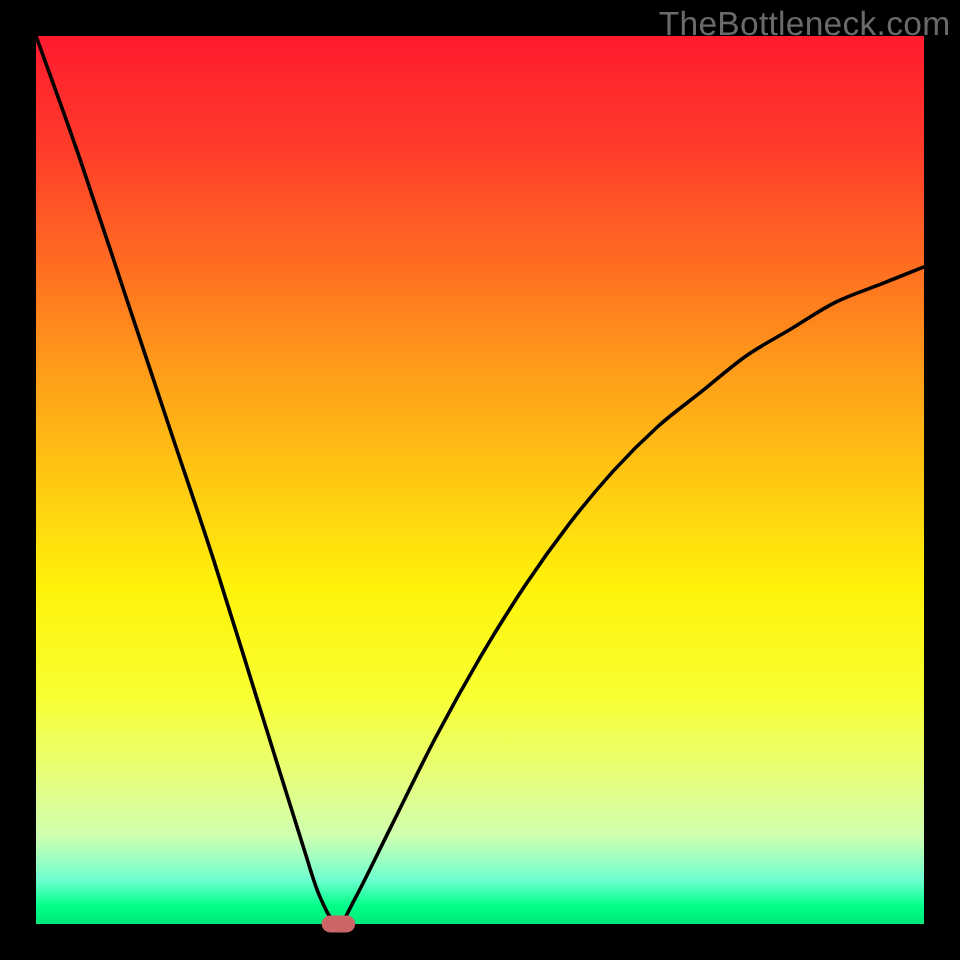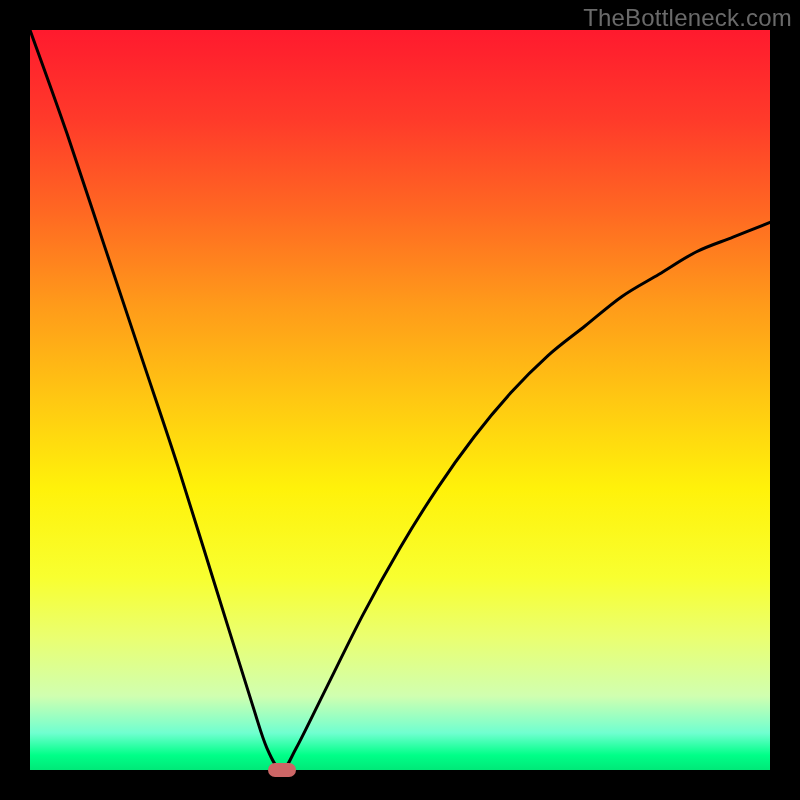--- a/index.html
+++ b/index.html
@@ -28,21 +28,21 @@
       #d0ffb0 90%,
       #70ffd0 95%,
       #00ff88 98%,
       #00e878 100%);
   }
   .watermark {
     position: absolute;
     top: 4px;
     right: 8px;
     font-family: Arial, Helvetica, sans-serif;
-    font-size: 24px;
+    font-size: 28px;
     font-weight: 400;
     color: #6a6a6a;
     letter-spacing: 0.2px;
     user-select: none;
   }
   svg.curve {
     position: absolute;
     left: 0; top: 0;
     width: 100%; height: 100%;
   }

